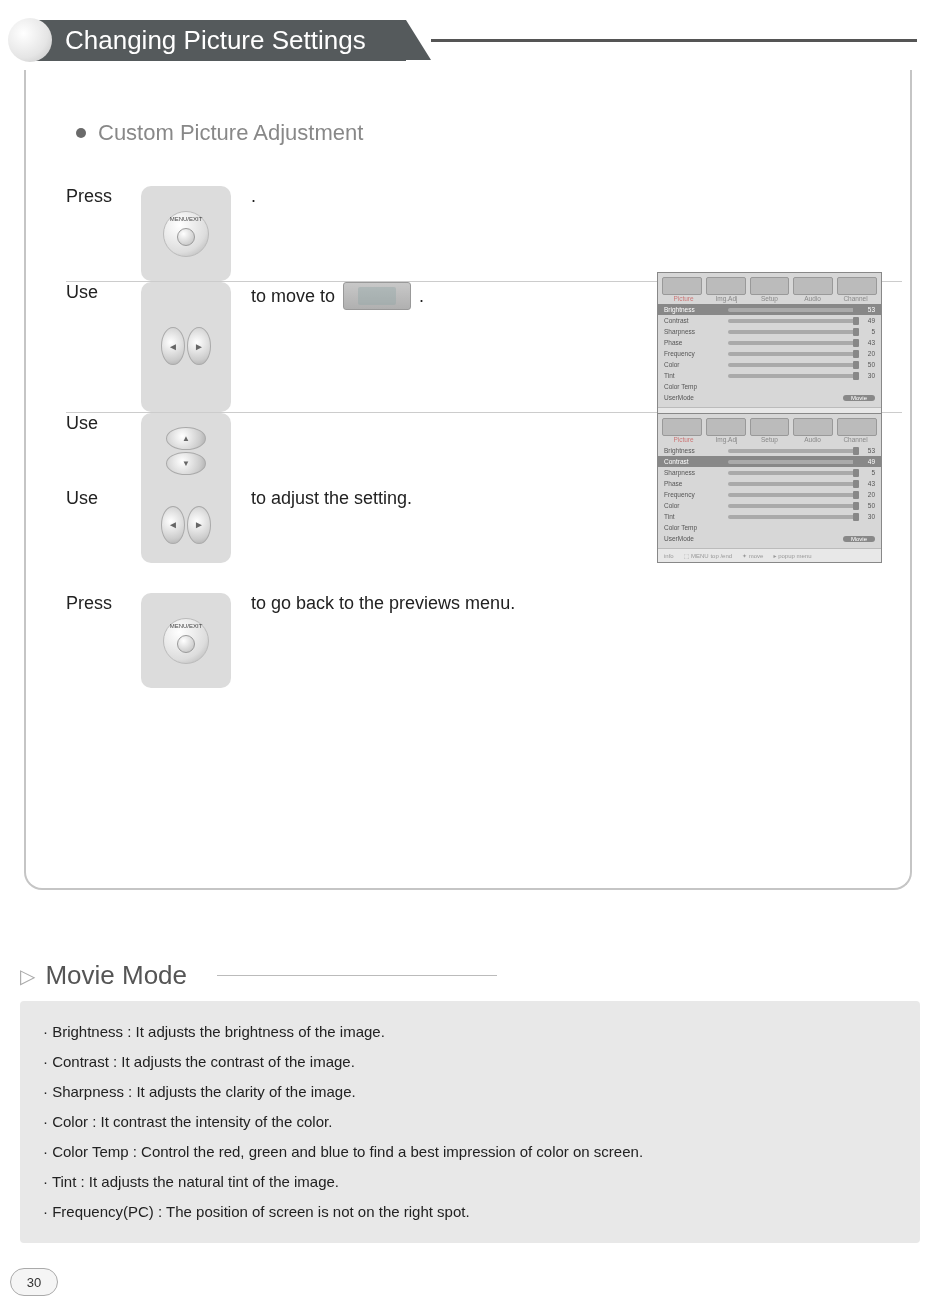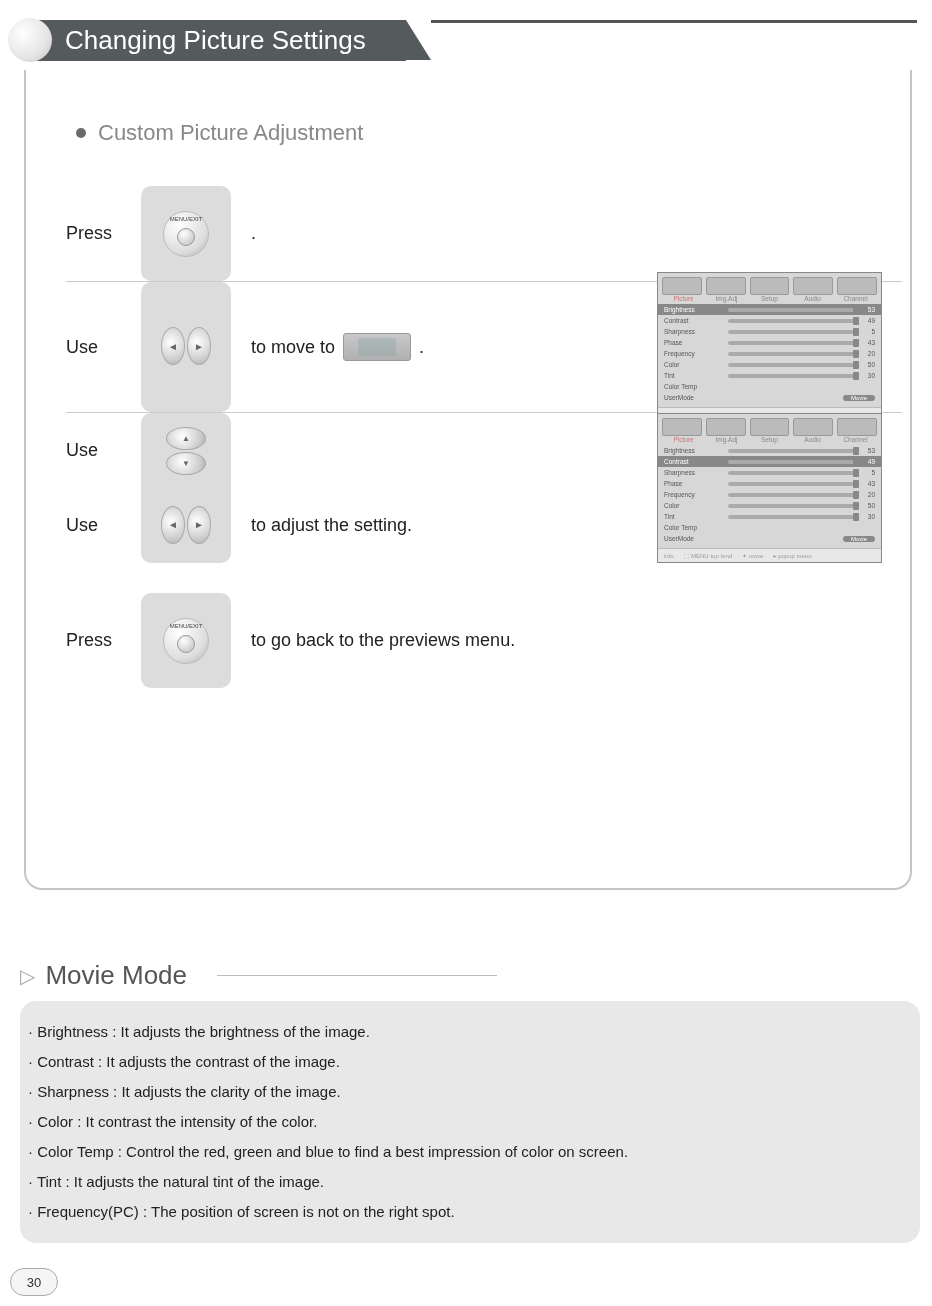--- a/index.html
+++ b/index.html
@@ -22,21 +22,21 @@
   width: 44px; height: 44px;
   border-radius: 50%;
   background: radial-gradient(circle at 35% 35%, #fff, #e5e5e5 60%, #bfbfbf);
   z-index: 3;
 }
 .header-bar {
   position: absolute;
   left: 30px; top: 10px; right: 15px;
   height: 40px;
   display: flex;
-  align-items: flex-start;
+  align-items: center;
 }
 .header-title-bg {
   background: #555a5c;
   color: #fff;
   font-size: 26px;
   font-weight: 300;
   padding: 5px 40px 5px 35px;
   position: relative;
 }
 .header-title-bg::after {
@@ -73,21 +73,21 @@
 }
 .bullet-dot {
   width: 10px; height: 10px;
   border-radius: 50%;
   background: #6a6a6a;
   margin-left: 10px;
 }
 
 .step-row {
   display: flex;
-  align-items: center;
+  align-items: flex-start;
   min-height: 95px;
   position: relative;
 }
 .step-divider {
   height: 1px;
   background: #ccc;
   margin: 0;
 }
 .step-label {
   width: 75px;
@@ -241,22 +241,22 @@
 .cm-line {
   flex: 1;
   height: 1px;
   background: #bbb;
   margin-left: 20px;
   max-width: 280px;
 }
 .cm-body {
   margin-top: 10px;
   background: #e8e8e8;
-  border-radius: 16px;
-  padding: 16px 8px;
+  border-radius: 4px;
+  padding: 16px 23px;
 }
 .cm-body p {
   font-size: 15px;
   color: #222;
   line-height: 2;
 }
 
 .page-num {
   margin: 25px 0 10px 10px;
   width: 48px; height: 28px;

